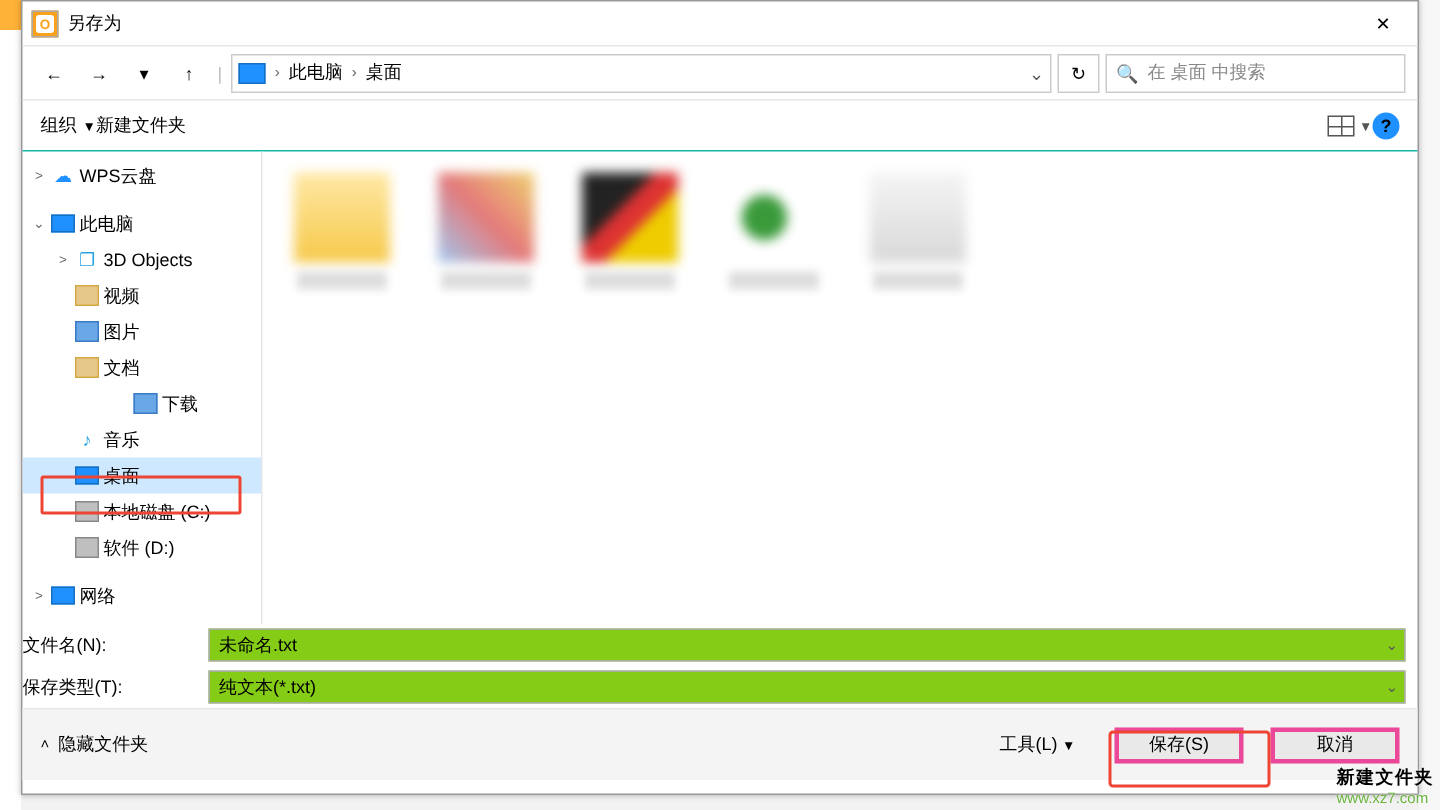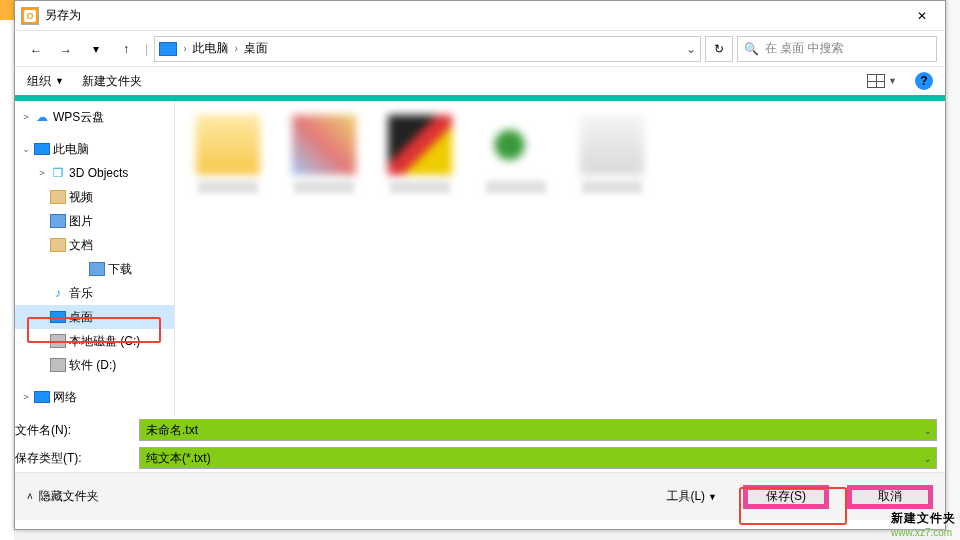--- a/index.html
+++ b/index.html
@@ -17,21 +17,21 @@
   .sep{color:#bbb;margin:0 2px;}
   .addr{flex:1;height:26px;border:1px solid #ccc;display:flex;align-items:center;padding:0 4px;gap:4px;background:#fff;}
   .addr .pc-ico{width:18px;height:14px;background:#1e90ff;border:1px solid #1570c4;}
   .addr .chev{color:#666;font-size:10px;padding:0 2px;}
   .addr .spacer{flex:1;}
   .addr .down{color:#555;}
   .refresh{width:28px;height:26px;border:1px solid #ccc;display:flex;align-items:center;justify-content:center;color:#444;}
   .search{width:200px;height:26px;border:1px solid #ccc;display:flex;align-items:center;padding:0 6px;gap:6px;color:#888;}
   .search .mag{color:#888;}
 
-  .toolbar{height:34px;border-bottom:6px solid #14b8a6;display:flex;align-items:center;padding:0 12px;gap:18px;}
+  .toolbar{height:34px;border-bottom:1px solid #14b8a6;display:flex;align-items:center;padding:0 12px;}
   .toolbar .item{color:#1a69b5;display:flex;align-items:center;gap:4px;}
   .toolbar .spacer{flex:1;}
   .toolbar .view-ico{width:18px;height:14px;border:1px solid #555;position:relative;}
   .toolbar .view-ico:before,.toolbar .view-ico:after{content:"";position:absolute;background:#555;}
   .toolbar .view-ico:before{left:50%;top:0;bottom:0;width:1px;}
   .toolbar .view-ico:after{top:50%;left:0;right:0;height:1px;}
   .toolbar .help{width:18px;height:18px;border-radius:50%;background:#1e90ff;color:#fff;display:flex;align-items:center;justify-content:center;font-size:11px;font-weight:bold;}
 
   .body{display:flex;height:315px;}
   .sidebar{width:160px;border-right:1px solid #e5e5e5;overflow-y:scroll;padding-top:4px;position:relative;}
@@ -64,21 +64,21 @@
 
   .fieldrow{display:flex;align-items:center;height:28px;padding:2px 8px 2px 0;}
   .fieldrow .lab{width:124px;text-align:left;padding-right:6px;}
   .fieldrow .combo{flex:1;height:22px;border:1px solid #aaa;background:#84cc16;display:flex;align-items:center;padding:0 6px;position:relative;}
   .fieldrow .combo .dd{position:absolute;right:4px;color:#555;font-size:10px;}
 
   .bottombar{height:48px;border-top:1px solid #e5e5e5;display:flex;align-items:center;padding:0 12px;gap:18px;background:#f4f4f4;}
   .bottombar .hide{display:flex;align-items:center;gap:6px;}
   .bottombar .spacer{flex:1;}
   .bottombar .tool{display:flex;align-items:center;gap:3px;padding:4px 8px;}
-  .btn{width:86px;height:24px;border:5px solid #ec4899;background:#e9e9e9;display:flex;align-items:center;justify-content:center;}
+  .btn{width:86px;height:24px;border:3px solid #ec4899;background:#e9e9e9;display:flex;align-items:center;justify-content:center;}
   .redbox2{position:absolute;border:2px solid #e43;border-radius:3px;right:98px;bottom:4px;width:108px;height:38px;pointer-events:none;}
 
   .watermark{position:absolute;right:4px;bottom:2px;font-size:17px;font-weight:bold;color:#2aa4e0;letter-spacing:1px;text-shadow:0 0 2px #fff;}
   .watermark small{display:block;font-size:10px;color:#6ab43d;font-weight:normal;letter-spacing:0;}
   .leftfrag{position:absolute;left:0;top:0;width:14px;height:540px;background:linear-gradient(#ffb238,#ffb238 20px,#fff 20px);}
   .rightfrag{position:absolute;right:0;top:0;width:14px;height:540px;background:#f7f7f7;}
 </style>
 </head>
 <body>
 

